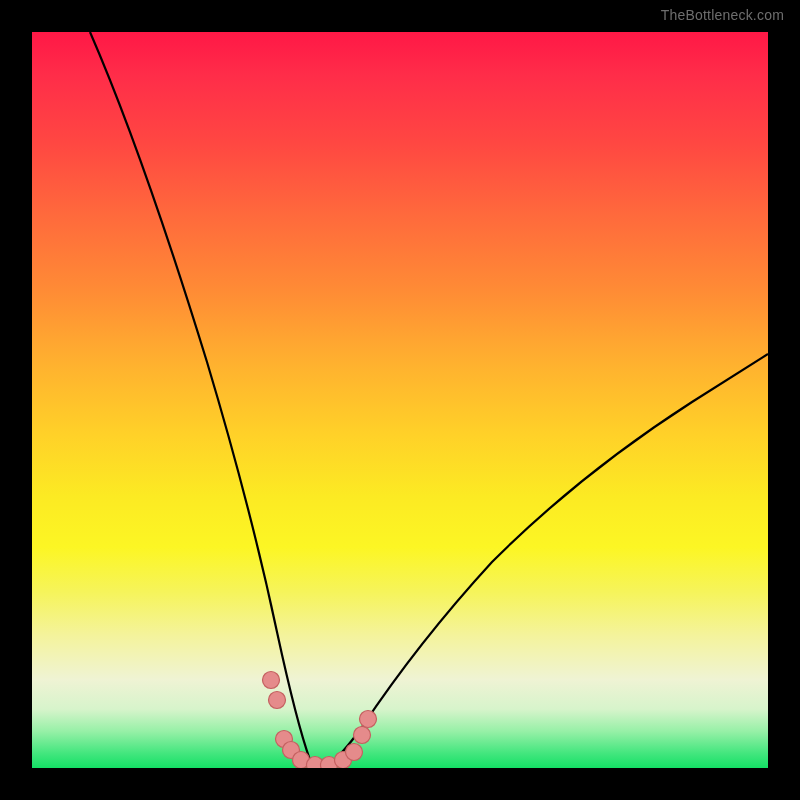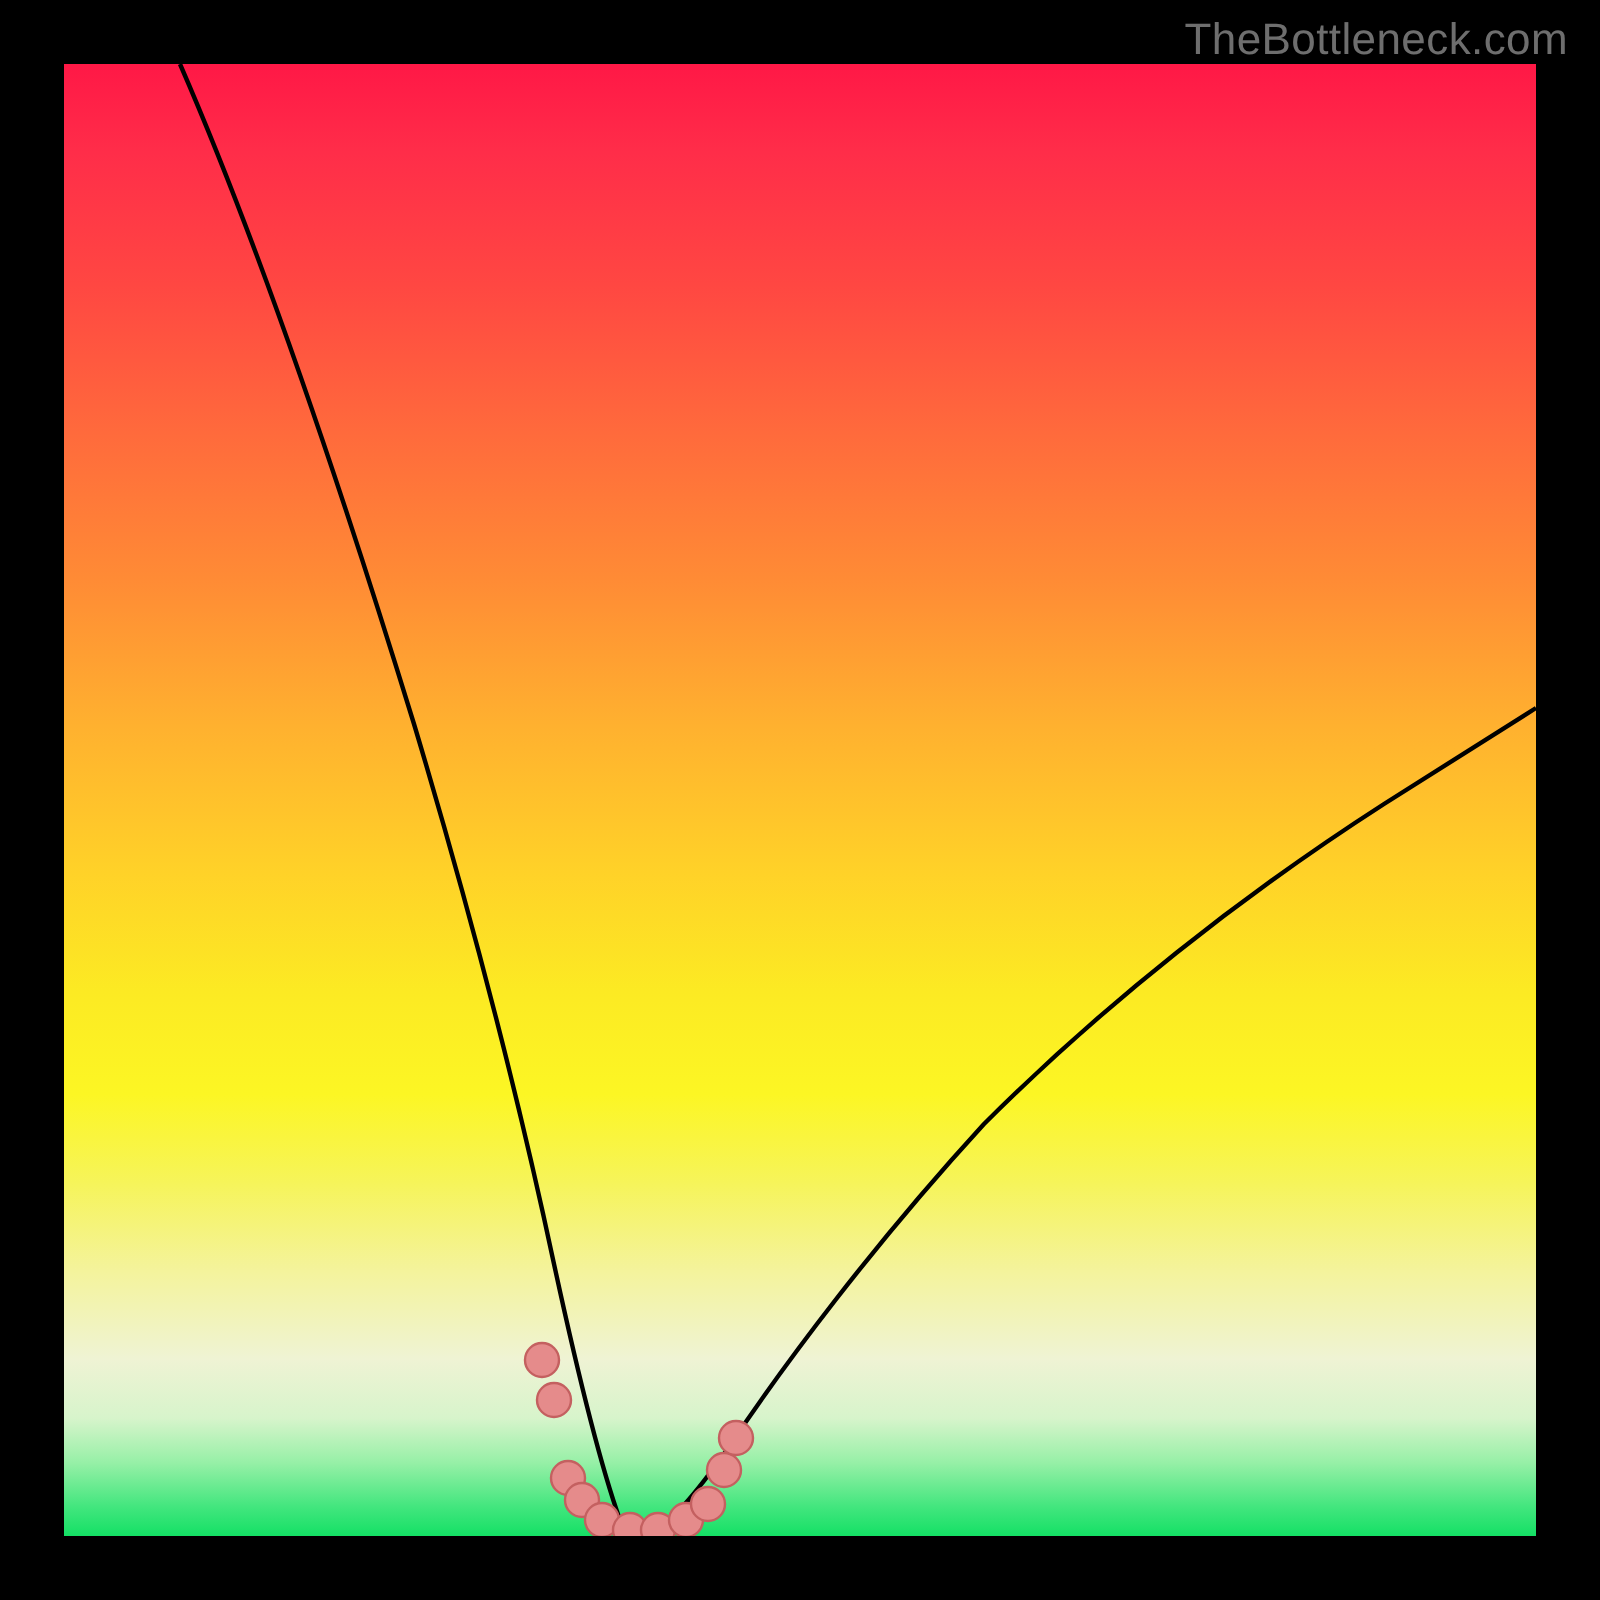--- a/index.html
+++ b/index.html
@@ -54,21 +54,21 @@
     left: 0;
     top: 0;
     width: 100%;
     height: 100%;
   }
   .watermark {
     position: absolute;
     top: 7px;
     right: 16px;
     color: #6e6e6e;
-    font-size: 22px;
+    font-size: 14px;
     letter-spacing: 0.2px;
     font-weight: 400;
   }
 </style>
 </head>
 <body>
 
 <div class="wrap">
   <div class="watermark">TheBottleneck.com</div>
 

